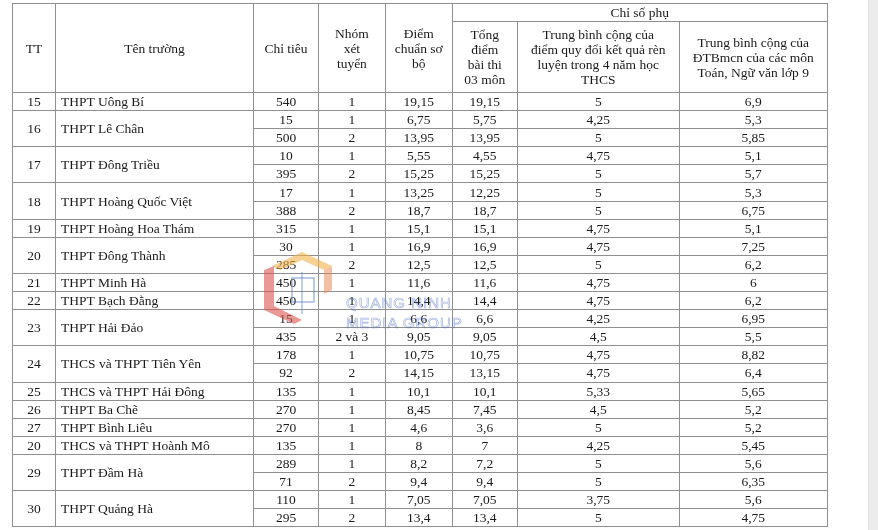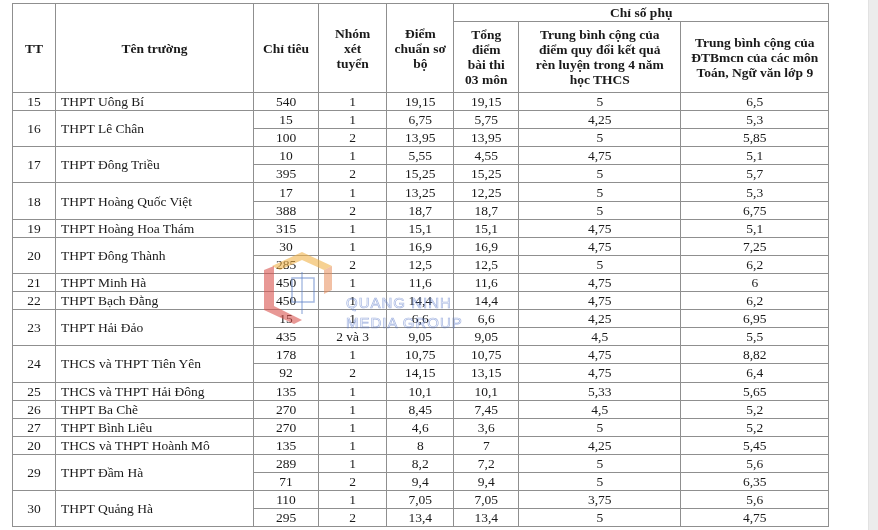--- a/index.html
+++ b/index.html
@@ -2,21 +2,21 @@
 <html><head>
 <meta charset="utf-8">
 <style>
   html, body { margin:0; padding:0; background:#ffffff; }
   body { width:878px; height:530px; overflow:hidden; position:relative;
          font-family:"Liberation Serif","DejaVu Serif",serif; color:#1a1a1a; }
   .page { position:absolute; left:0; top:0; width:866px; height:530px; background:#fff; }
   .scrollstrip { position:absolute; left:868px; top:0; width:10px; height:530px; background:#ececec; border-left:1px solid #e2e2e2; }
   table { position:absolute; left:12px; top:3px; border-collapse:collapse; table-layout:fixed; }
   th, td { border:1px solid #8f8f8f; padding:0; text-align:center; vertical-align:middle; }
-  th { font-weight:bold; font-size:13.5px; line-height:15px; }
+  th { font-weight:normal; font-size:13.5px; line-height:15px; }
   td { font-size:13.5px; height:17.1px; line-height:15px; }
   td.name { text-align:left; padding-left:5px; }
   .sup { height:17px; }
   .wm { position:absolute; left:262px; top:244px; width:210px; height:80px; pointer-events:none; }
   .wm-text { position:absolute; left:84px; font-family:Liberation Sans, sans-serif; font-size:15px; letter-spacing:1px;
              color:transparent; -webkit-text-stroke:0.7px rgba(90,120,200,0.55); white-space:nowrap;margin-top:24px; }
 </style>
 </head>
 <body>
 
@@ -49,34 +49,34 @@
     </thead>
     <tbody id="tbody">
         <tr>
           <td rowspan="1">15</td>
           <td rowspan="1" class="name">THPT Uông Bí</td>
           <td>540</td>
           <td>1</td>
           <td>19,15</td>
           <td>19,15</td>
           <td>5</td>
-          <td>6,5</td>
+          <td>6,9</td>
         </tr>
         <tr>
           <td rowspan="2">16</td>
           <td rowspan="2" class="name">THPT Lê Chân</td>
           <td>15</td>
           <td>1</td>
           <td>6,75</td>
           <td>5,75</td>
           <td>4,25</td>
           <td>5,3</td>
         </tr>
         <tr>
-          <td>100</td>
+          <td>500</td>
           <td>2</td>
           <td>13,95</td>
           <td>13,95</td>
           <td>5</td>
           <td>5,85</td>
         </tr>
         <tr>
           <td rowspan="2">17</td>
           <td rowspan="2" class="name">THPT Đông Triều</td>
           <td>10</td>

